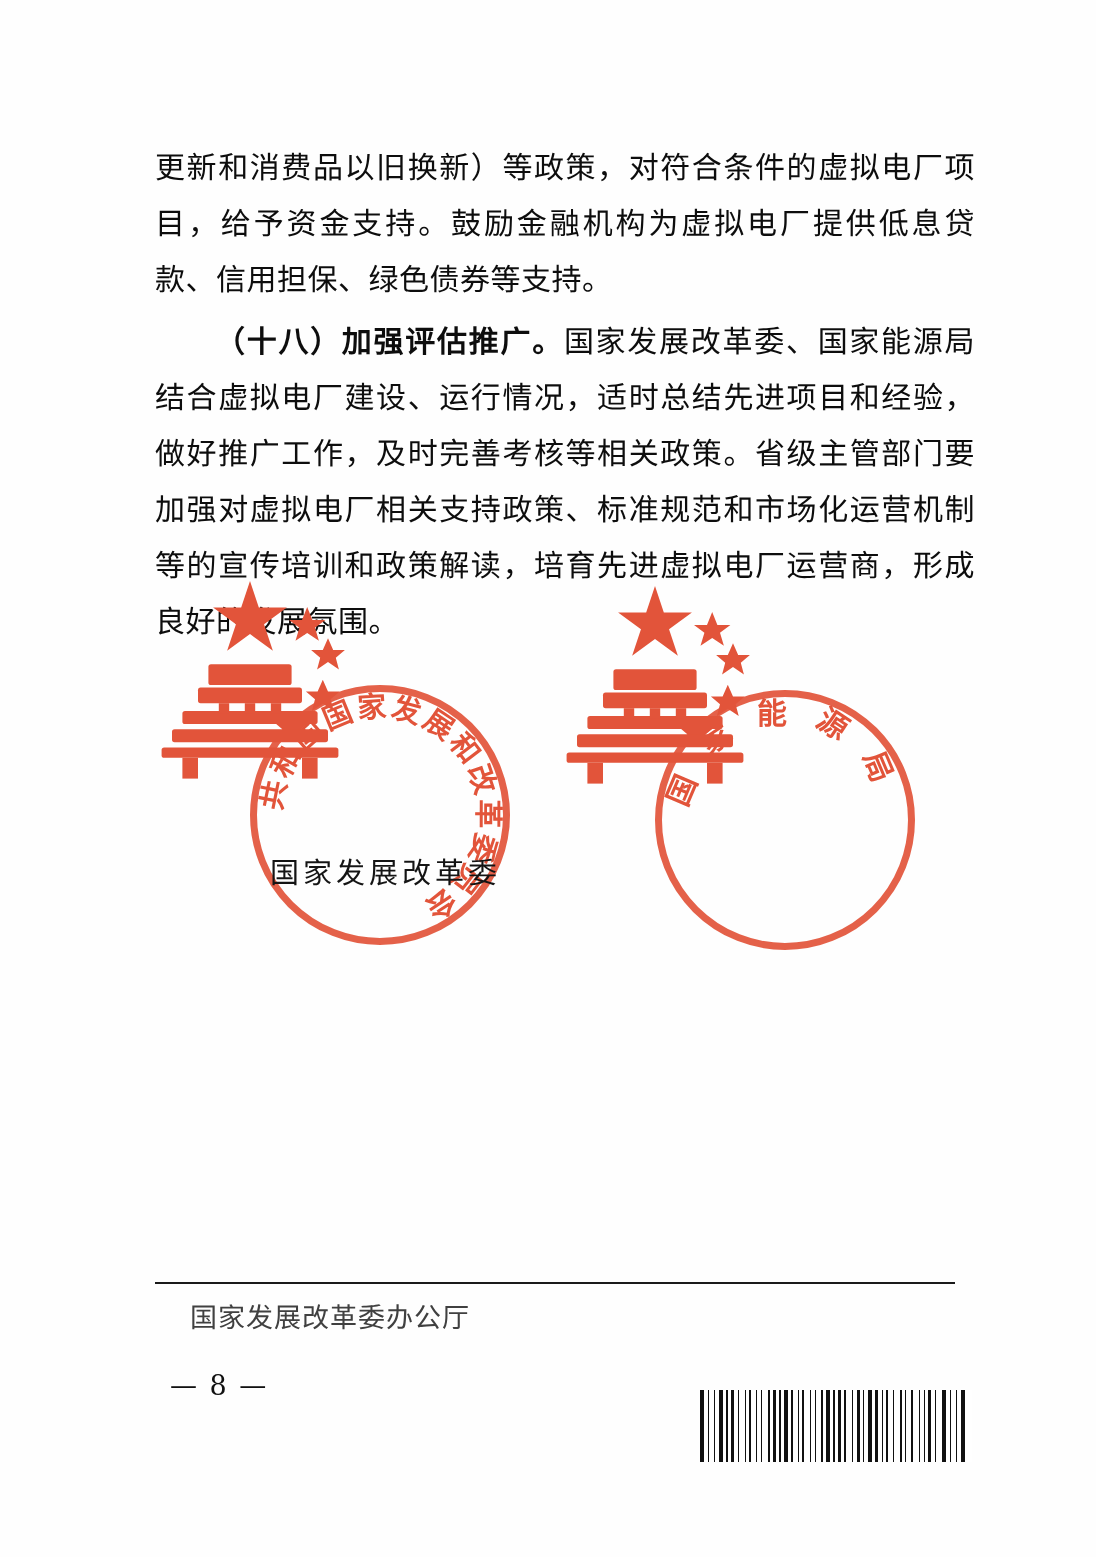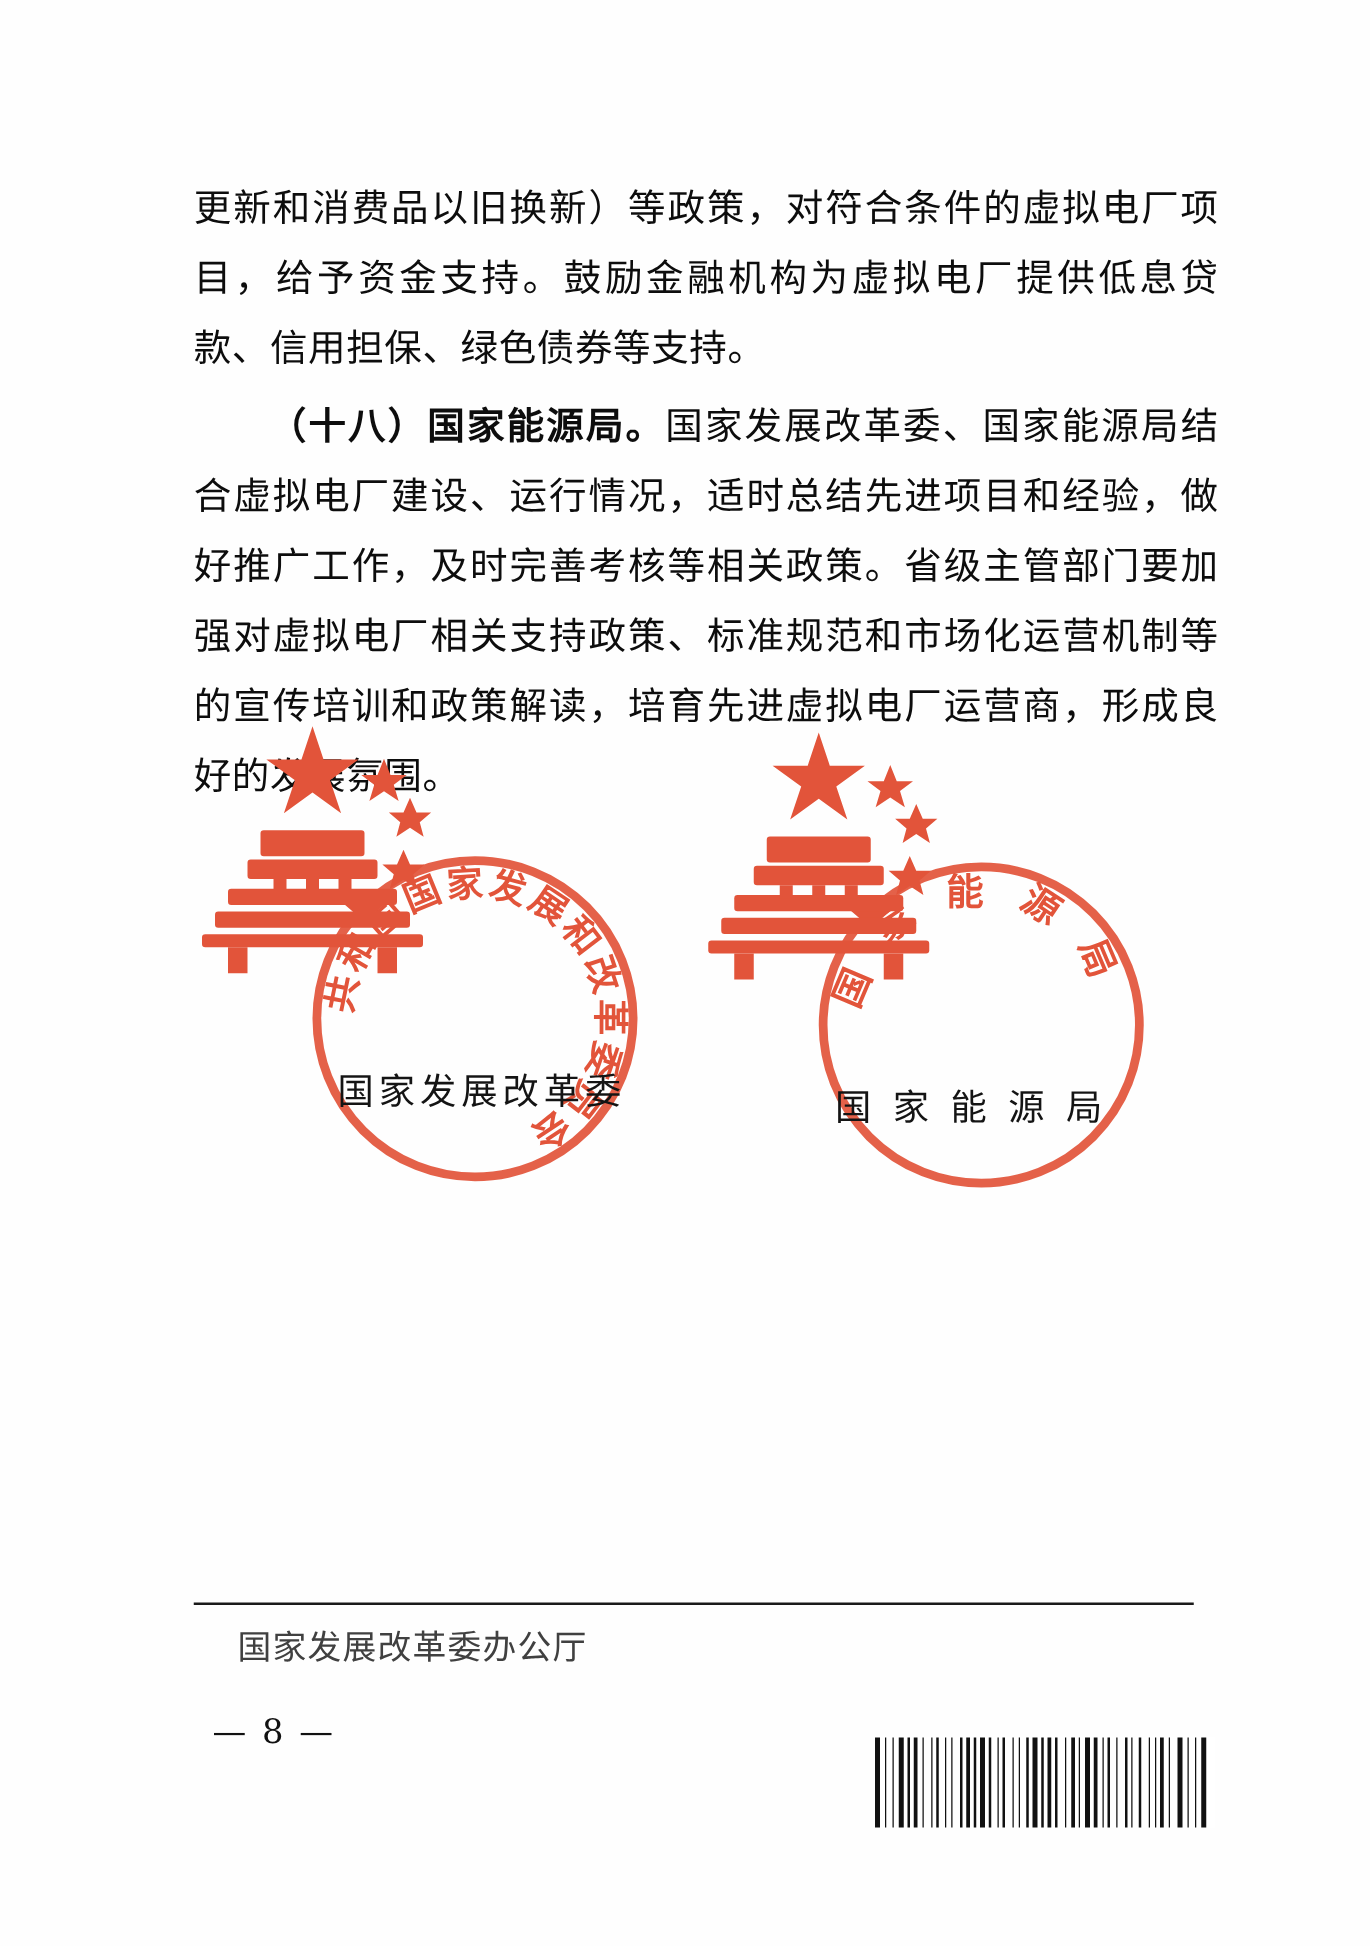--- a/index.html
+++ b/index.html
@@ -160,21 +160,21 @@
     margin-right: 1px;
   }
 </style>
 </head>
 <body>
 
 <div class="page">
 
   <div class="content">
     <p class="body-text">更新和消费品以旧换新）等政策，对符合条件的虚拟电厂项目，给予资金支持。鼓励金融机构为虚拟电厂提供低息贷款、信用担保、绿色债券等支持。</p>
-    <p class="body-text indent"><span class="bold-lead">（十八）国家能源局。</span><span>国家发展改革委、国家能源局结合虚拟电厂建设、运行情况，适时总结先进项目和经验，做好推广工作，及时完善考核等相关政策。省级主管部门要加强对虚拟电厂相关支持政策、标准规范和市场化运营机制等的宣传培训和政策解读，培育先进虚拟电厂运营商，形成良好的发展氛围。</span></p>
+    <p class="body-text indent"><span class="bold-lead">（十八）加强评估推广。</span><span>国家发展改革委、国家能源局结合虚拟电厂建设、运行情况，适时总结先进项目和经验，做好推广工作，及时完善考核等相关政策。省级主管部门要加强对虚拟电厂相关支持政策、标准规范和市场化运营机制等的宣传培训和政策解读，培育先进虚拟电厂运营商，形成良好的发展氛围。</span></p>
   </div>
 
   <div class="seals">
 
     <div class="seal seal-1">
       <div class="seal-ring"></div>
       <svg viewBox="0 0 260 260">
         <defs>
           <path id="circlePath1" d="M 130,130 m -98,0 a 98,98 0 1,1 196,0 a 98,98 0 1,1 -196,0"></path>
         </defs>
@@ -230,21 +230,20 @@
           <rect x="16" y="76" width="68" height="4" rx="1"></rect>
           <rect x="24" y="80" width="6" height="8"></rect>
           <rect x="70" y="80" width="6" height="8"></rect>
         </g>
       </svg>
     </div>
 
   </div>
 
   <div class="sign-block sign-1">国家发展改革委</div>
-  <div class="sign-block sign-2">国 家 能 源 局</div>
 
   <div class="footer-rule"></div>
   <div class="footer-left">国家发展改革委办公厅</div>
   <div class="page-number">— 8 —</div>
 
   <div class="barcode" id="barcode">
       <div class="bar" style="width: 4px;"></div>
       <div class="sp" style="width: 2px;"></div>
       <div class="bar" style="width: 1px;"></div>
       <div class="sp" style="width: 3px;"></div>

